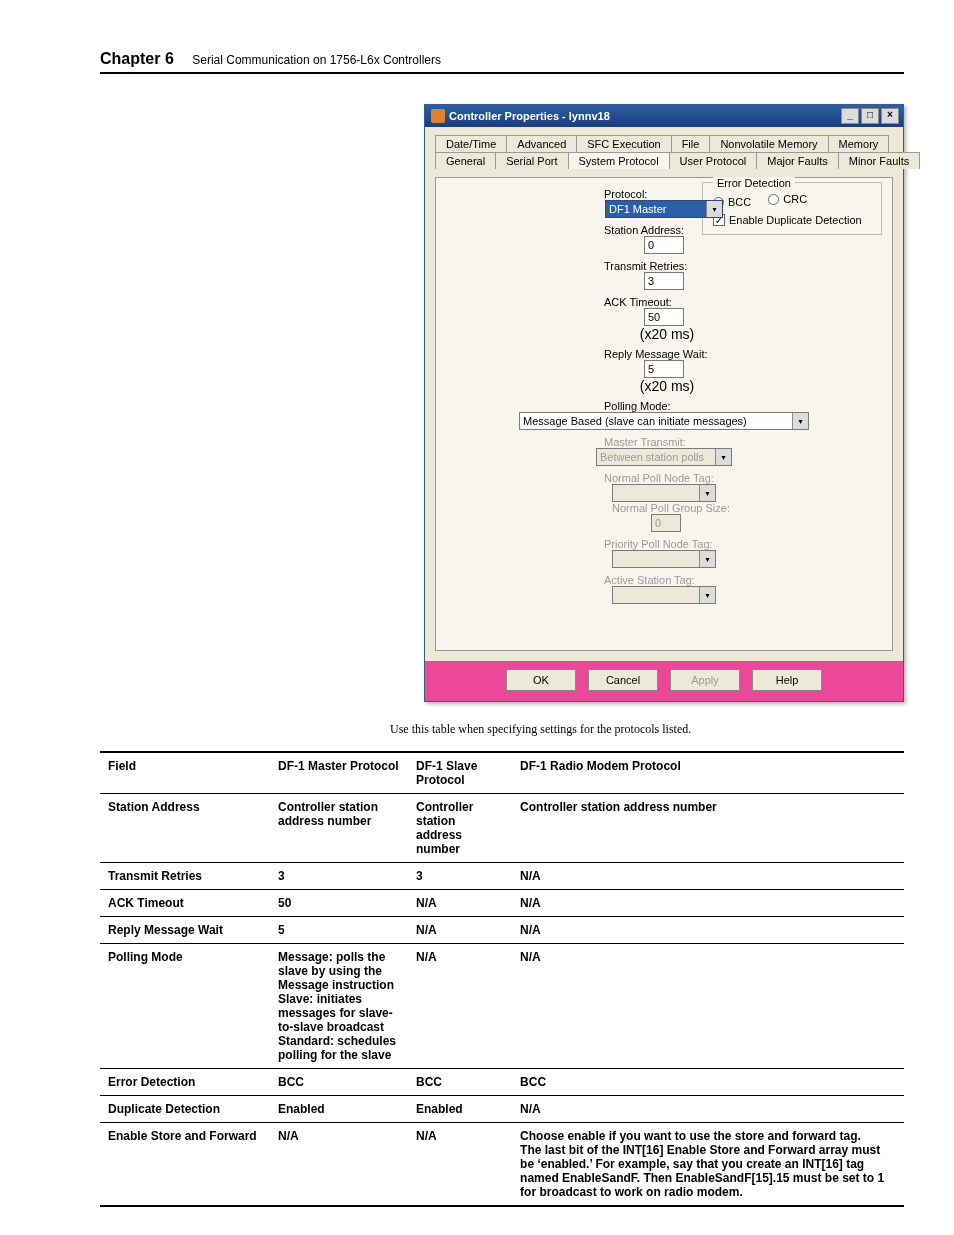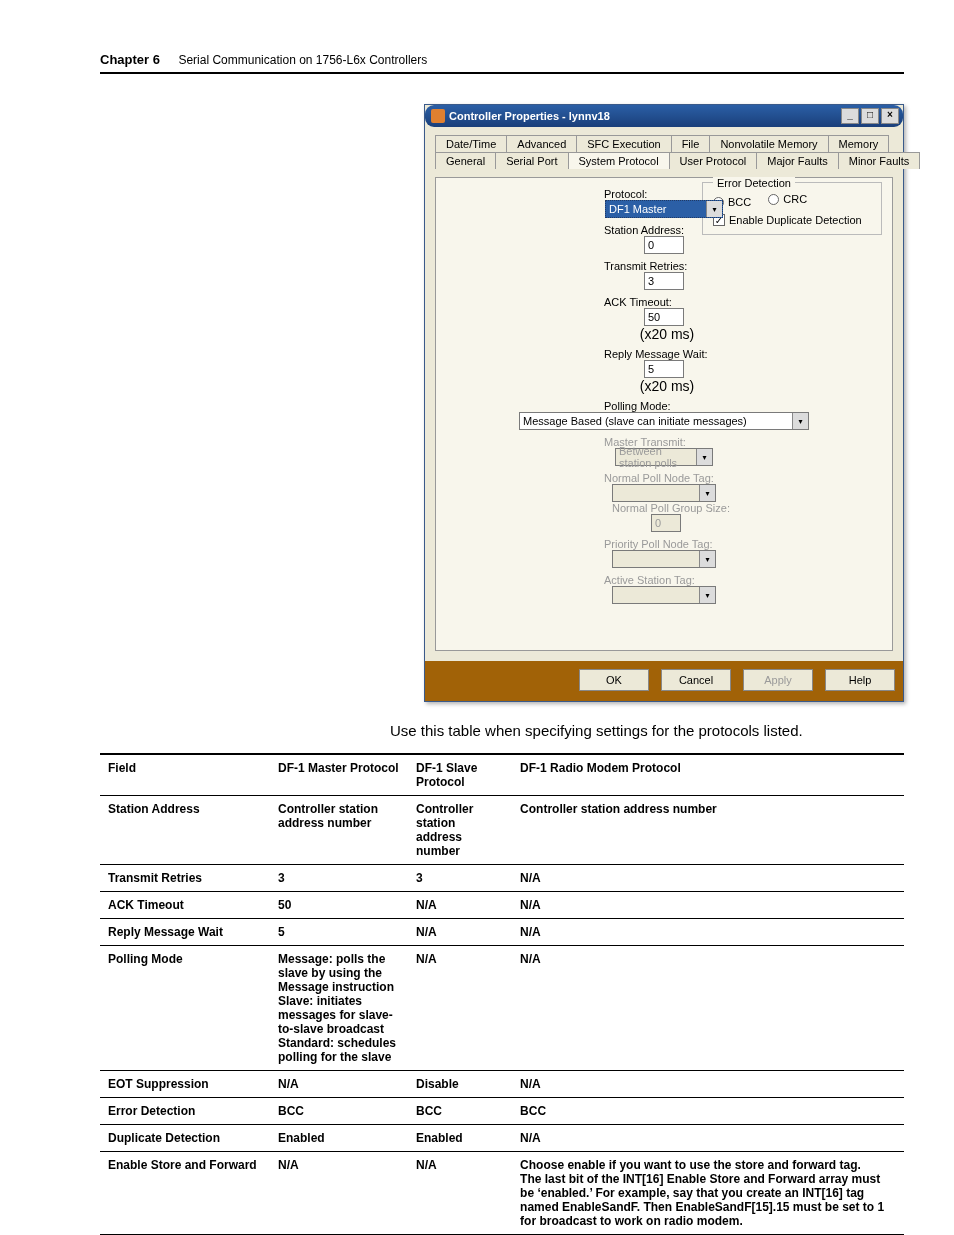--- a/index.html
+++ b/index.html
@@ -13,21 +13,21 @@
   .page {
     padding: 50px 50px 40px 100px;
   }
   .header-line {
     border-bottom: 2px solid #000;
     padding-bottom: 4px;
     margin-bottom: 30px;
   }
   .chapter-label {
     font-weight: bold;
-    font-size: 13px;
+    font-size: 16px;
     margin-right: 14px;
   }
   .chapter-title {
     font-size: 12px;
   }
   
   .dialog-wrap {
     display: flex;
     justify-content: flex-end;
     margin-bottom: 20px;
@@ -39,21 +39,20 @@
     box-shadow: 2px 2px 4px rgba(0,0,0,.3);
   }
   .titlebar {
     background: linear-gradient(#2b5fa6,#1a3f7a);
     color: #fff;
     font-size: 11px;
     font-weight: bold;
     padding: 3px 4px 3px 6px;
     display: flex;
     align-items: center;
-    border-radius: 9px;
   }
   .title-icon {
     width: 14px; height: 14px;
     background: #e08030;
     margin-right: 4px;
     border-radius: 2px;
   }
   .title-text { flex: 1; }
   .win-btns { display: flex; gap: 2px; }
   .win-btn {
@@ -150,32 +149,32 @@
   .radio-dot {
     width:11px;height:11px;border:1px solid #666;border-radius:50%;
     display:inline-flex;align-items:center;justify-content:center;margin-right:4px;background:#fff;
   }
   .radio-dot .inner{width:5px;height:5px;background:#000;border-radius:50%;}
   .chk {
     width:12px;height:12px;border:1px solid #666;background:#fff;
     display:inline-flex;align-items:center;justify-content:center;margin-right:4px;font-size:10px;
   }
   .btn-row {
-    display:flex;justify-content:flex-end;gap:12px;
-    padding:8px 8px 10px 8px;background:#a16207;
+    display:flex;justify-content:center;gap:12px;
+    padding:8px 8px 10px 8px;background:#ec4899;
   }
   .dbtn {
     width:70px;height:22px;border:1px solid #888;background:#ece9d8;
     font-size:11px;text-align:center;line-height:20px;
   }
   .dbtn.disabled{color:#9a9a9a;}
   
   .body-text {
-    font-family: Liberation Sans, sans-serif;
-    font-size: 15px;
+    font-family: Liberation Serif, serif;
+    font-size: 12px;
     margin: 20px 0 14px 290px;
   }
   
   table.data {
     width: 100%;
     border-collapse: collapse;
     font-size: 12px;
   }
   table.data th, table.data td {
     text-align: left;
@@ -280,21 +279,21 @@
           </div>
           <div class="form-row">
             <span class="form-label">Polling Mode:</span>
             <span class="drop" style="width:290px;padding-right:18px;">
               <span>Message Based (slave can initiate messages)</span>
                 <span class="drop-arrow">▾</span>
             </span>
           </div>
           <div class="form-row">
             <span class="form-label disabled">Master Transmit:</span>
-            <span class="drop disabled" style="width:98px;padding-right:18px;">
+            <span class="drop disabled" style="width:136px;padding-right:18px;">
               <span>Between station polls</span>
                 <span class="drop-arrow">▾</span>
             </span>
           </div>
           <div class="form-row">
             <span class="form-label disabled">Normal Poll Node Tag:</span>
             <span class="drop disabled" style="width:104px;padding-right:18px;">
               <span></span>
                 <span class="drop-arrow">▾</span>
             </span>
@@ -362,26 +361,20 @@
           <td>N/A</td>
           <td>N/A</td>
         </tr>
         <tr>
           <td>Polling Mode</td>
           <td>Message: polls the slave by using the Message instruction<br>Slave: initiates messages for slave-to-slave broadcast<br>Standard: schedules polling for the slave</td>
           <td>N/A</td>
           <td>N/A</td>
         </tr>
         <tr>
-          <td>EOT Suppression</td>
-          <td>N/A</td>
-          <td>Disable</td>
-          <td>N/A</td>
-        </tr>
-        <tr>
           <td>Error Detection</td>
           <td>BCC</td>
           <td>BCC</td>
           <td>BCC</td>
         </tr>
         <tr>
           <td>Duplicate Detection</td>
           <td>Enabled</td>
           <td>Enabled</td>
           <td>N/A</td>

